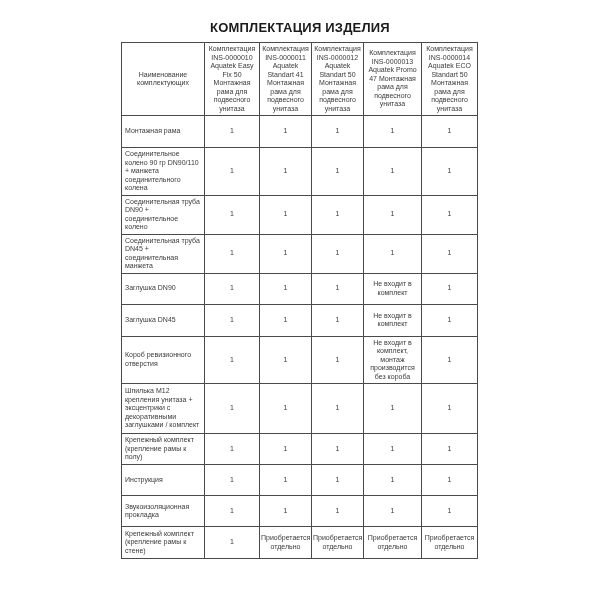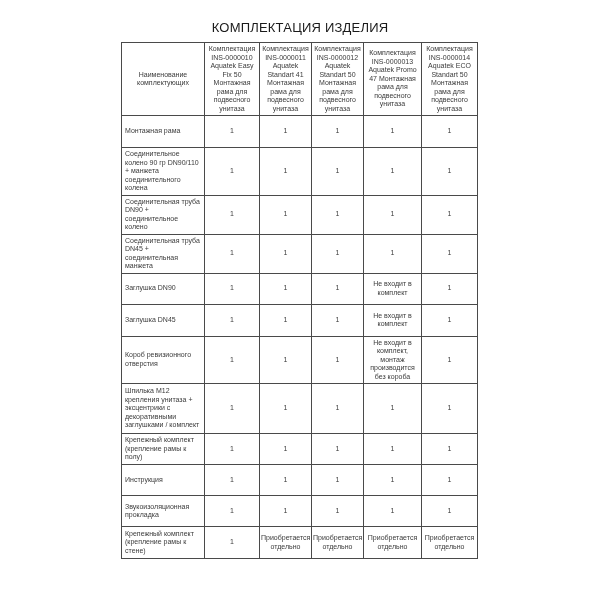--- a/index.html
+++ b/index.html
@@ -18,21 +18,21 @@
     background: #ffffff;
     overflow: hidden;
   }
   .title {
     position: absolute;
     top: 20px;
     left: 0;
     width: 600px;
     text-align: center;
     font-size: 13px;
-    font-weight: normal;
+    font-weight: bold;
     color: #1a1a1a;
     letter-spacing: 0.2px;
   }
   table.spec {
     position: absolute;
     left: 121px;
     top: 42px;
     border-collapse: collapse;
     table-layout: fixed;
     width: 357px;

